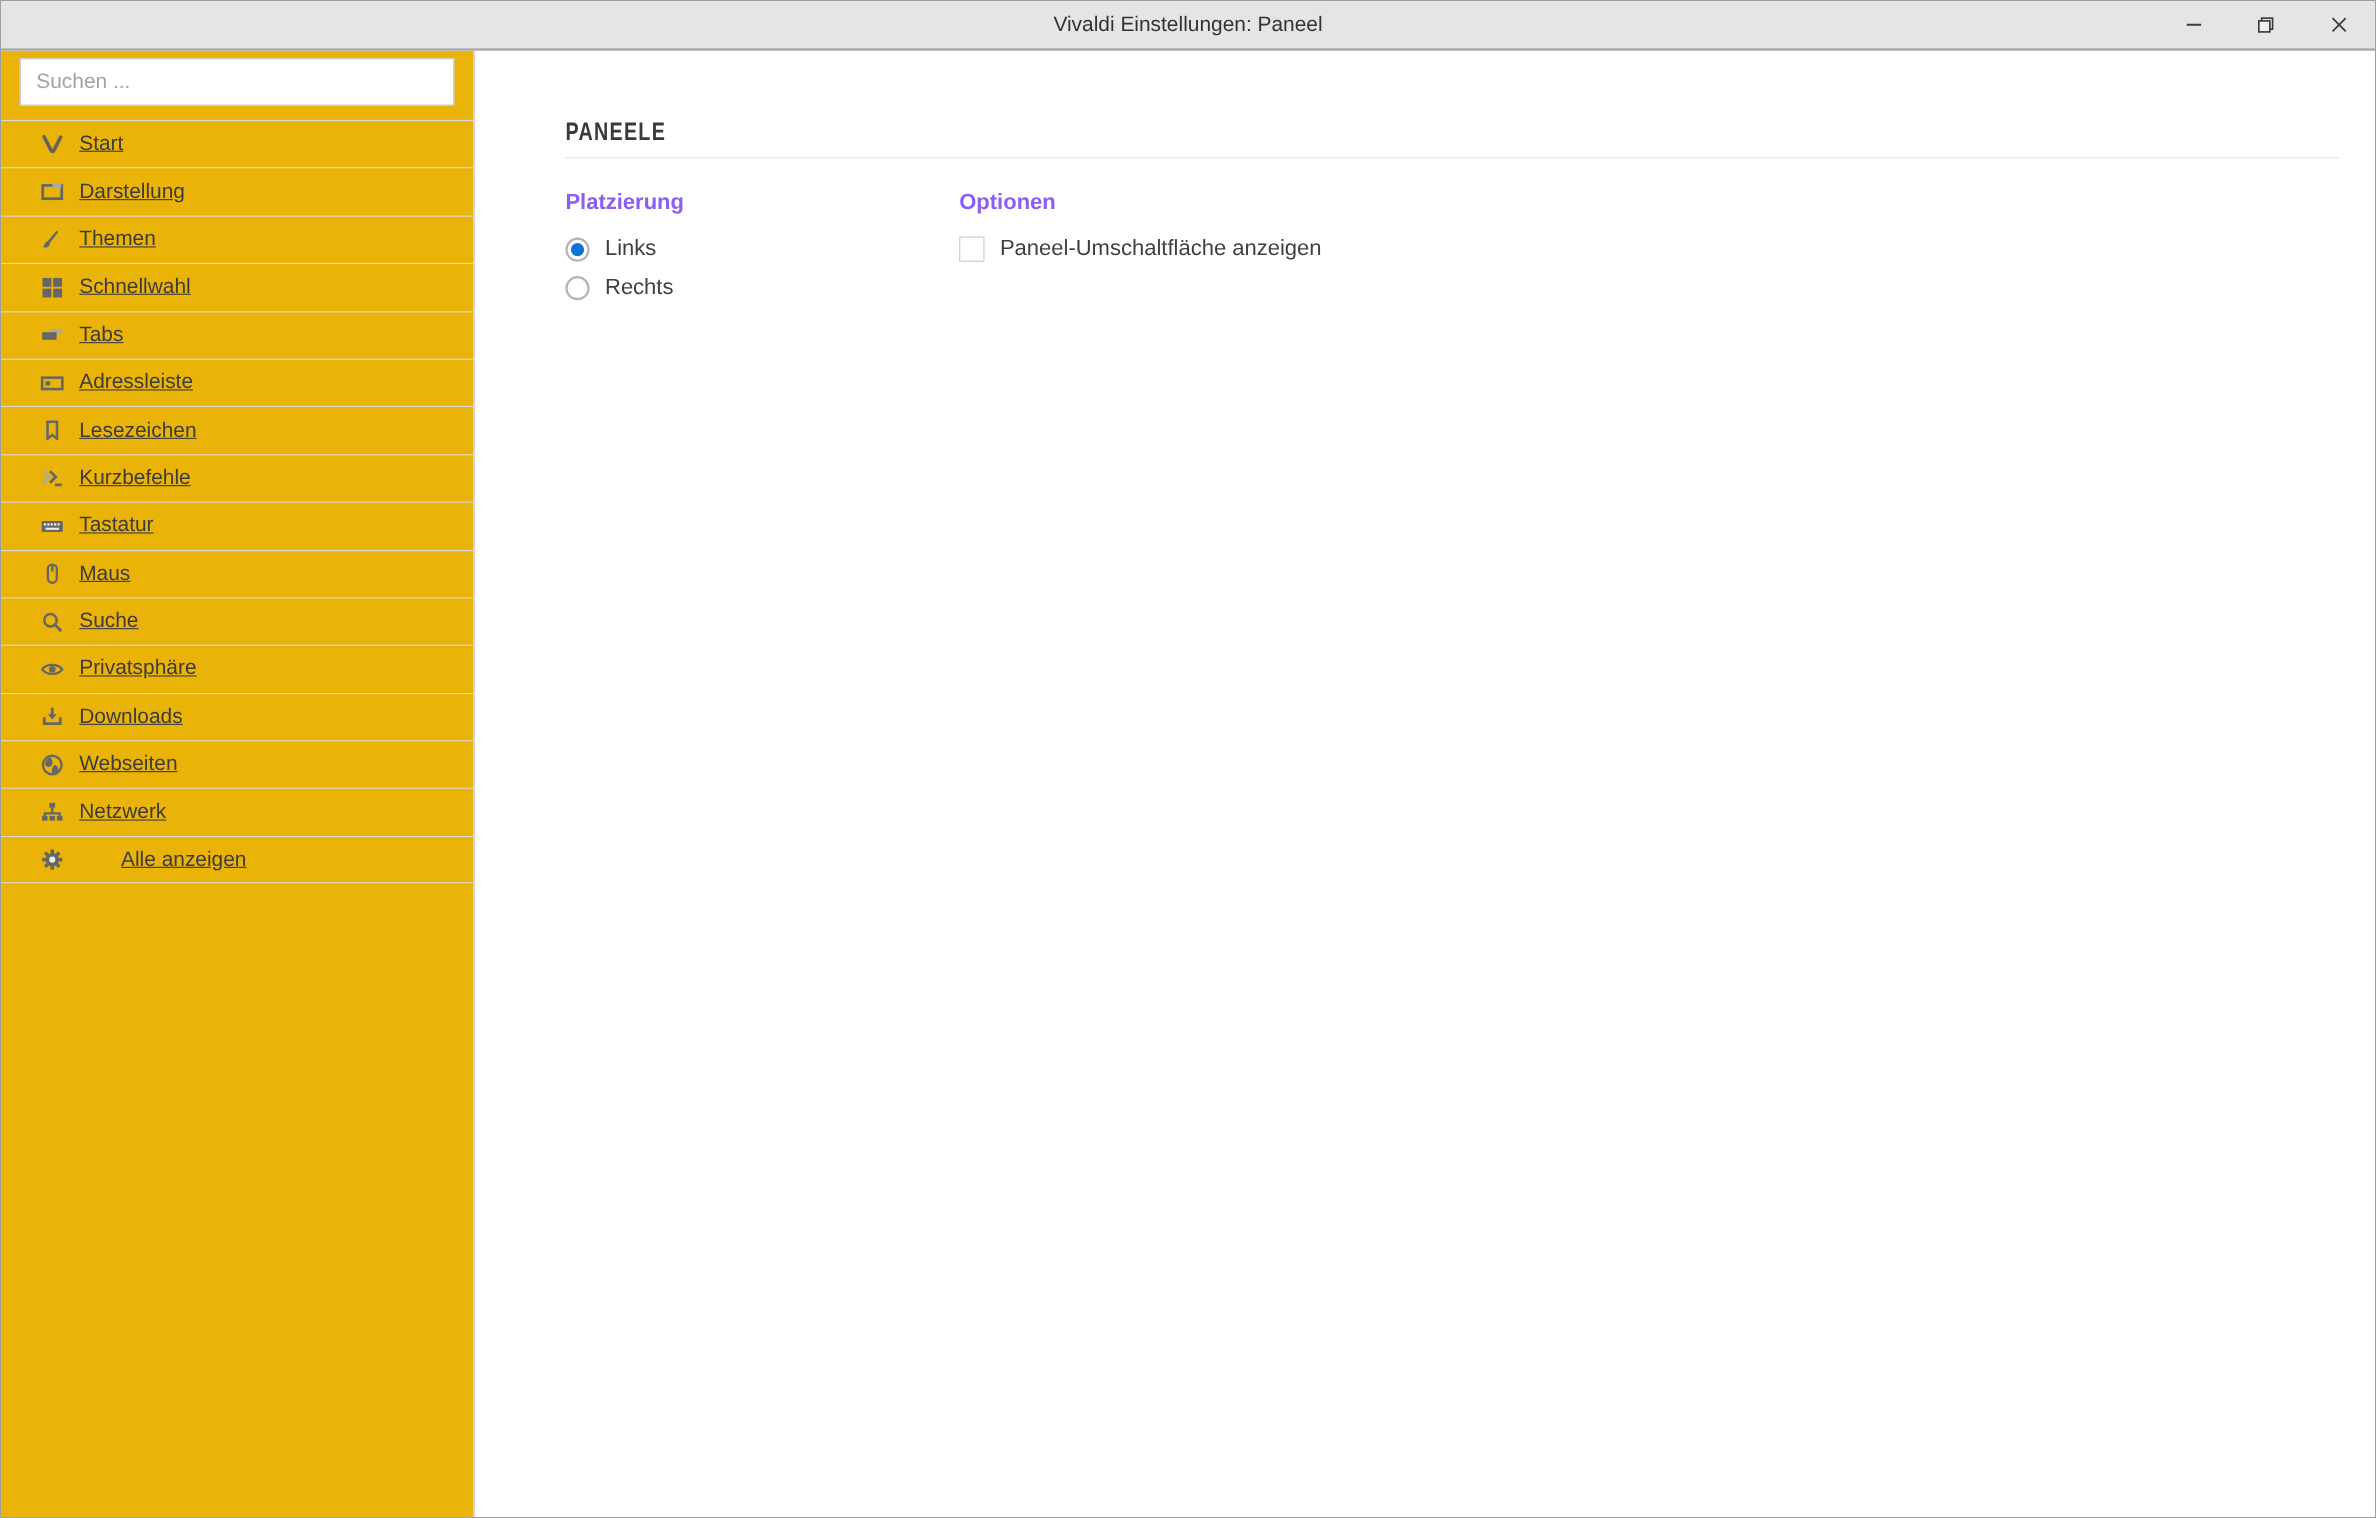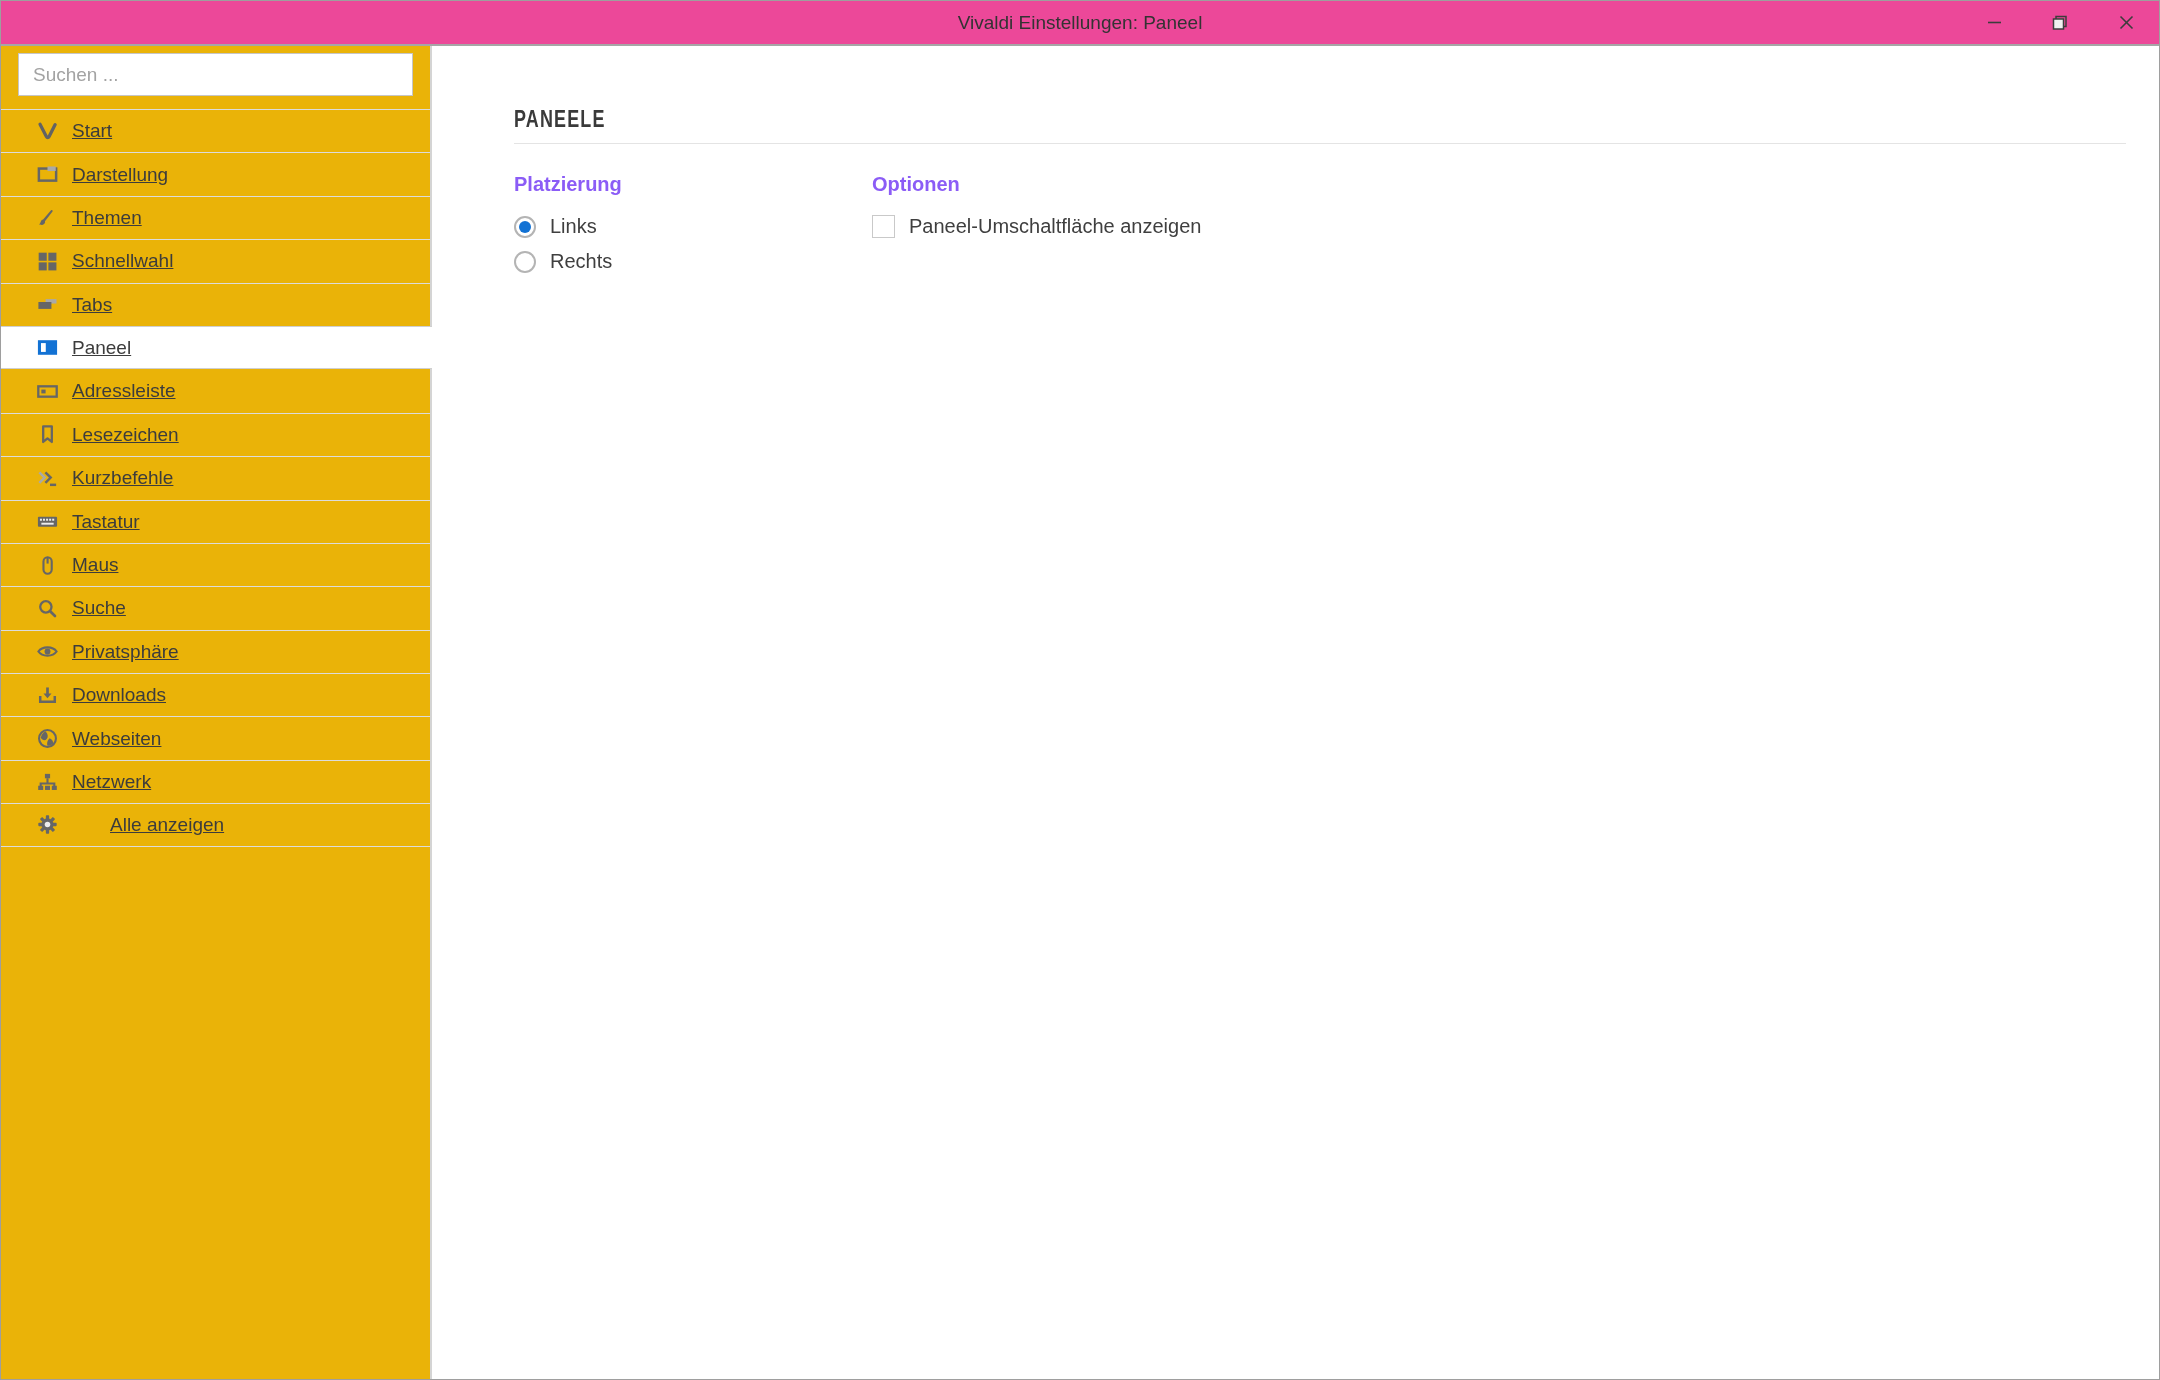--- a/index.html
+++ b/index.html
@@ -11,21 +11,21 @@
   }
   .window {
     width:2160px; height:1380px;
     border:1px solid #9e9e9e;
     display:flex; flex-direction:column;
     background:#fff; overflow:hidden;
   }
   
   .titlebar {
     height:45px; flex:0 0 45px;
-    background:#ec4899;
+    background:#e5e5e5;
     border-bottom:2px solid #a6a6a6;
     position:relative;
     display:flex; align-items:center; justify-content:center;
   }
   .titlebar-title { font-size:19px; color:#333; }
   .win-controls { position:absolute; right:0; top:0; height:43px; display:flex; }
   .win-btn { width:66px; height:100%; display:flex; align-items:center; justify-content:center; }
   .win-btn svg { display:block; }
   
   .main { flex:1; display:flex; min-height:0; }
@@ -171,29 +171,20 @@
         <div class="item">
           <span class="icon">
             <svg width="23" height="23" viewBox="0 0 24 24">
               <rect x="10" y="6.4" width="11.4" height="4.6" fill="#a9a9a9"></rect>
               <rect x="2.5" y="9.4" width="13.6" height="7.2" fill="#666"></rect>
             </svg>
           </span>
           <span class="label">Tabs</span>
         </div>
 
-        <div class="item selected">
-          <span class="icon">
-            <svg width="23" height="23" viewBox="0 0 24 24">
-              <rect x="2" y="4.4" width="20" height="15.2" fill="#1272d4"></rect>
-              <rect x="5.2" y="7.4" width="5" height="9.2" fill="#fff"></rect>
-            </svg>
-          </span>
-          <span class="label">Paneel</span>
-        </div>
 
         <div class="item">
           <span class="icon">
             <svg width="23" height="23" viewBox="0 0 24 24">
               <rect x="2.4" y="6.6" width="19.2" height="10.8" fill="none" stroke="#666" stroke-width="2.4"></rect>
               <rect x="5.6" y="10" width="4.4" height="4" fill="#666"></rect>
             </svg>
           </span>
           <span class="label">Adressleiste</span>
         </div>

